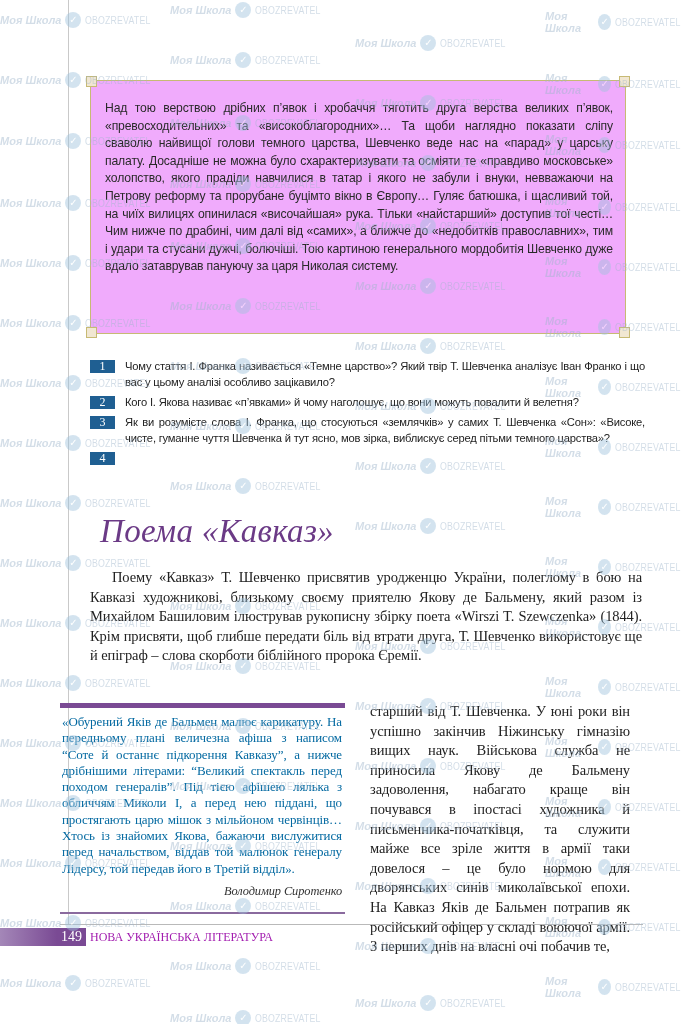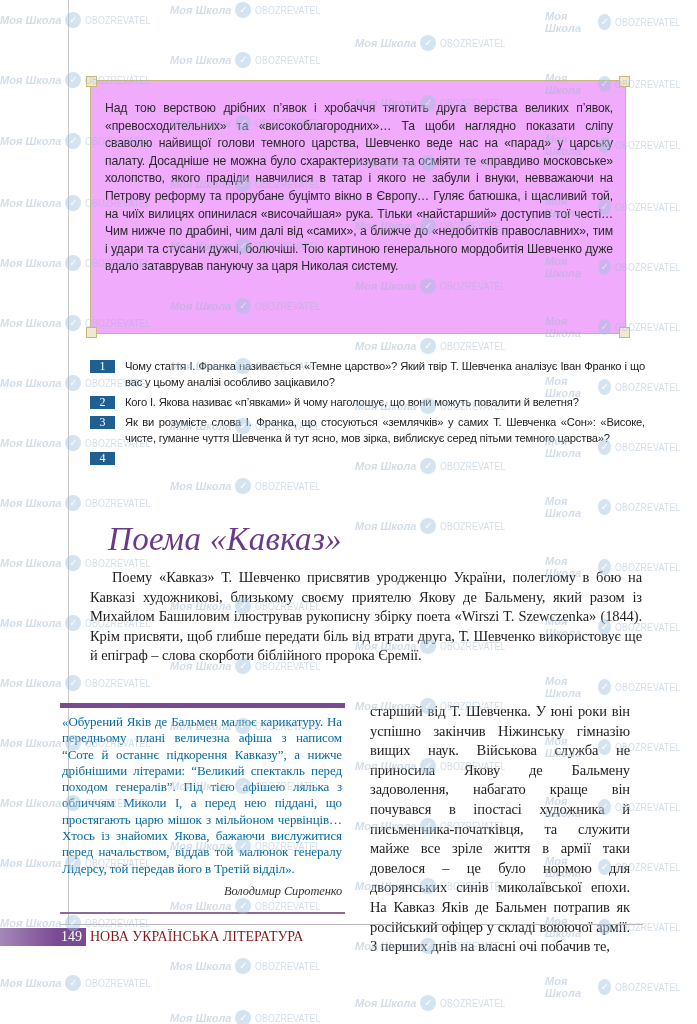--- a/index.html
+++ b/index.html
@@ -32,21 +32,21 @@
   .questions { position:absolute; left:90px; top:358px; width:555px; }
   .q { display:flex; align-items:flex-start; margin-bottom:4px; }
   .q-num {
     flex:0 0 auto; width:25px; height:13px; background:#1f5f92; color:#fff;
     font-family:"Liberation Serif", serif; font-size:12px; line-height:13px; text-align:center; margin-top:2px;
   }
   .q-text { margin-left:10px; font-size:11.2px; line-height:16px; color:#222; text-align:justify; letter-spacing:-0.2px; }
 
   
   .section-title {
-    position:absolute; left:92px; top:505px; margin:16px;
+    position:absolute; left:92px; top:505px; margin:8px;
     font-family:"Liberation Serif", serif; font-style:italic; font-weight:normal;
     font-size:33px; color:#6b3a86; letter-spacing:0.3px;
   }
 
   
   .body-text { position:absolute; left:90px; top:568px; width:552px; }
   .body-text p {
     margin:0; font-family:"Liberation Serif", serif; font-size:14.5px; line-height:19.6px;
     color:#222; text-align:justify; text-indent:22px; letter-spacing:-0.1px;
   }
@@ -69,21 +69,21 @@
   }
 
   
   .footer-rule { position:absolute; left:60px; top:924px; width:583px; height:1px; background:#b9b9b9; }
   .footer-band { position:absolute; left:0; top:928px; width:57px; height:18px; background:linear-gradient(90deg,#a487b8,#7a4a94); }
   .page-num {
     position:absolute; left:57px; top:928px; height:18px; padding:0 4px; box-sizing:border-box;
     background:#7a4a94; color:#fff; font-family:"Liberation Serif", serif; font-size:14px; line-height:18px;
   }
   .book-title {
-    position:absolute; left:90px; top:928px; font-family:"Liberation Serif", serif; font-size:14px; line-height:18px; color:#7f1d1d;
+    position:absolute; left:90px; top:928px; font-family:"Liberation Serif", serif; font-size:12px; line-height:18px; color:#a21caf;
   }
 </style>
 </head>
 <body>
 
 <div class="left-rule"></div>
 
 <div class="quote-box">
   <div class="corner" style="left:-5px; top:-5px;"></div>
   <div class="corner" style="right:-5px; top:-5px;"></div>

